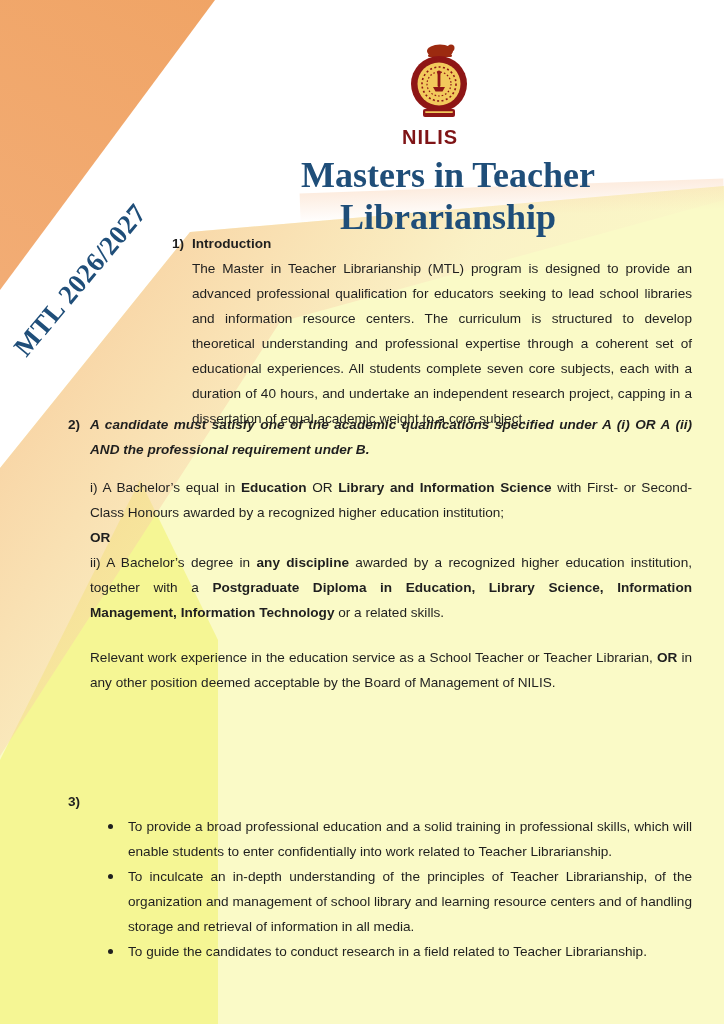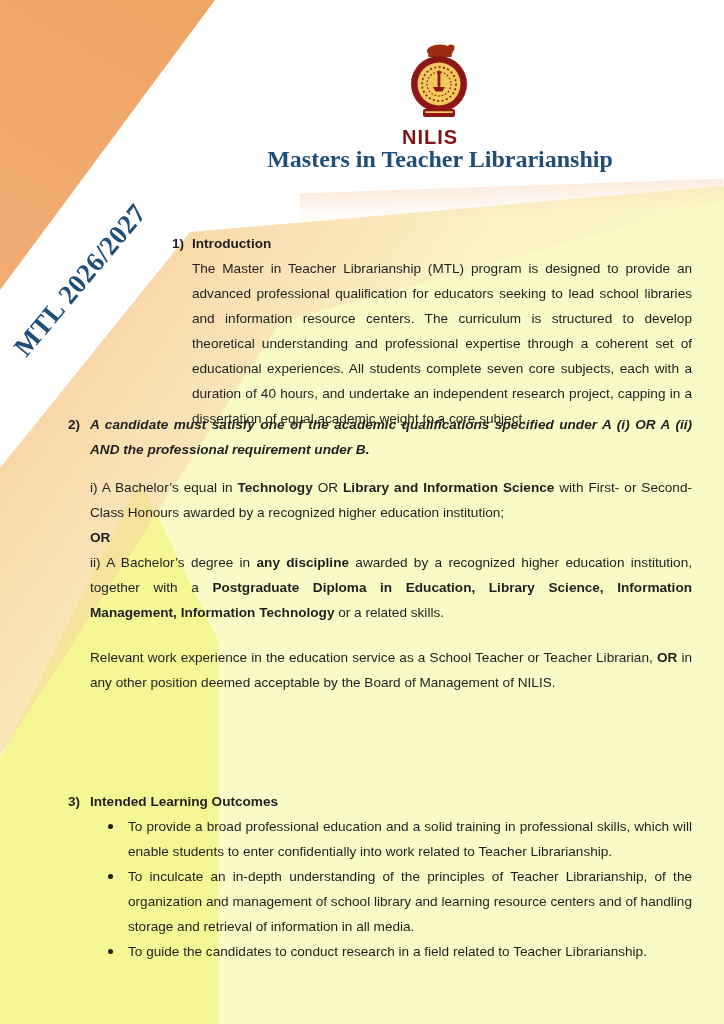--- a/index.html
+++ b/index.html
@@ -46,23 +46,23 @@
     transform:rotate(-50deg);
     font-family:"Liberation Serif", serif;font-weight:bold;
     font-size:27px;color:#1f4e79;white-space:nowrap;letter-spacing:.5px;
   }
   
   .logo{position:absolute;left:402px;top:42px;width:100px;}
   .logo-text{
     margin-top:2px;font-size:20px;font-weight:bold;color:#7f1416;letter-spacing:1px;
   }
   .doc-title{
-    position:absolute;left:190px;top:146px;width:500px;margin:0;
+    position:absolute;left:190px;top:146px;width:500px;margin:8px;
     text-align:center;font-family:"Liberation Serif", serif;
-    font-size:24px;font-weight:700;color:#1f4e79;
+    font-size:36px;font-weight:700;color:#1f4e79;
   }
   
   .sec{position:absolute;font-size:13.6px;line-height:25px;}
   .sec-head{display:flex;font-weight:bold;}
   .sec-num{flex:0 0 22px;}
   .sec1{left:172px;top:231px;width:520px;}
   .sec1 .sec-num{flex:0 0 20px;}
   .sec1 .body{margin-left:20px;width:500px;text-align:justify;}
   .sec2{left:68px;top:412px;width:624px;}
   .sec2 .sec-head .head-text{flex:1;text-align:justify;font-style:italic;}
@@ -128,31 +128,30 @@
     </div>
     <div class="body">The Master in Teacher Librarianship (MTL) program is designed to provide an advanced professional qualification for educators seeking to lead school libraries and information resource centers. The curriculum is structured to develop theoretical understanding and professional expertise through a coherent set of educational experiences. All students complete seven core subjects, each with a duration of 40 hours, and undertake an independent research project, capping in a dissertation of equal academic weight to a core subject.</div>
   </div>
 
   <div class="sec sec2">
     <div class="sec-head">
       <span class="sec-num">2)</span>
       <span class="head-text">A candidate must satisfy one of the academic qualifications specified under A (i) OR A (ii) AND the professional requirement under B.</span>
     </div>
     <div class="sub">
-      <div class="item"><span>i) A Bachelor’s equal in </span><b>Technology</b><span> OR </span><b>Library and Information Science</b><span> with First- or Second-Class Honours awarded by a recognized higher education institution;</span></div>
+      <div class="item"><span>i) A Bachelor’s equal in </span><b>Education</b><span> OR </span><b>Library and Information Science</b><span> with First- or Second-Class Honours awarded by a recognized higher education institution;</span></div>
       <div class="item item-tight item-or">OR</div>
       <div class="item item-tight"><span>ii) A Bachelor’s degree in </span><b>any discipline</b><span> awarded by a recognized higher education institution, together with a </span><b>Postgraduate Diploma in Education, Library Science, Information Management, Information Technology</b><span> or a related skills.</span></div>
       <div class="item" style="margin-top:20px;"><span>Relevant work experience in the education service as a School Teacher or Teacher Librarian, </span><b>OR</b><span> in any other position deemed acceptable by the Board of Management of NILIS.</span></div>
     </div>
   </div>
 
   <div class="sec sec3">
     <div class="sec-head">
       <span class="sec-num">3)</span>
-      <span class="head-text">Intended Learning Outcomes</span>
     </div>
     <ul class="bullets">
       <li><span>To provide a broad professional education and a solid training in professional skills, which will enable students to enter confidentially into work related to Teacher Librarianship.</span></li>
       <li><span>To inculcate an in-depth understanding of the principles of Teacher Librarianship, of the organization and management of school library and learning resource centers and of handling storage and retrieval of information in all media.</span></li>
       <li><span>To guide the candidates to conduct research in a field related to Teacher Librarianship.</span></li>
     </ul>
   </div>
 
 </div>
 

